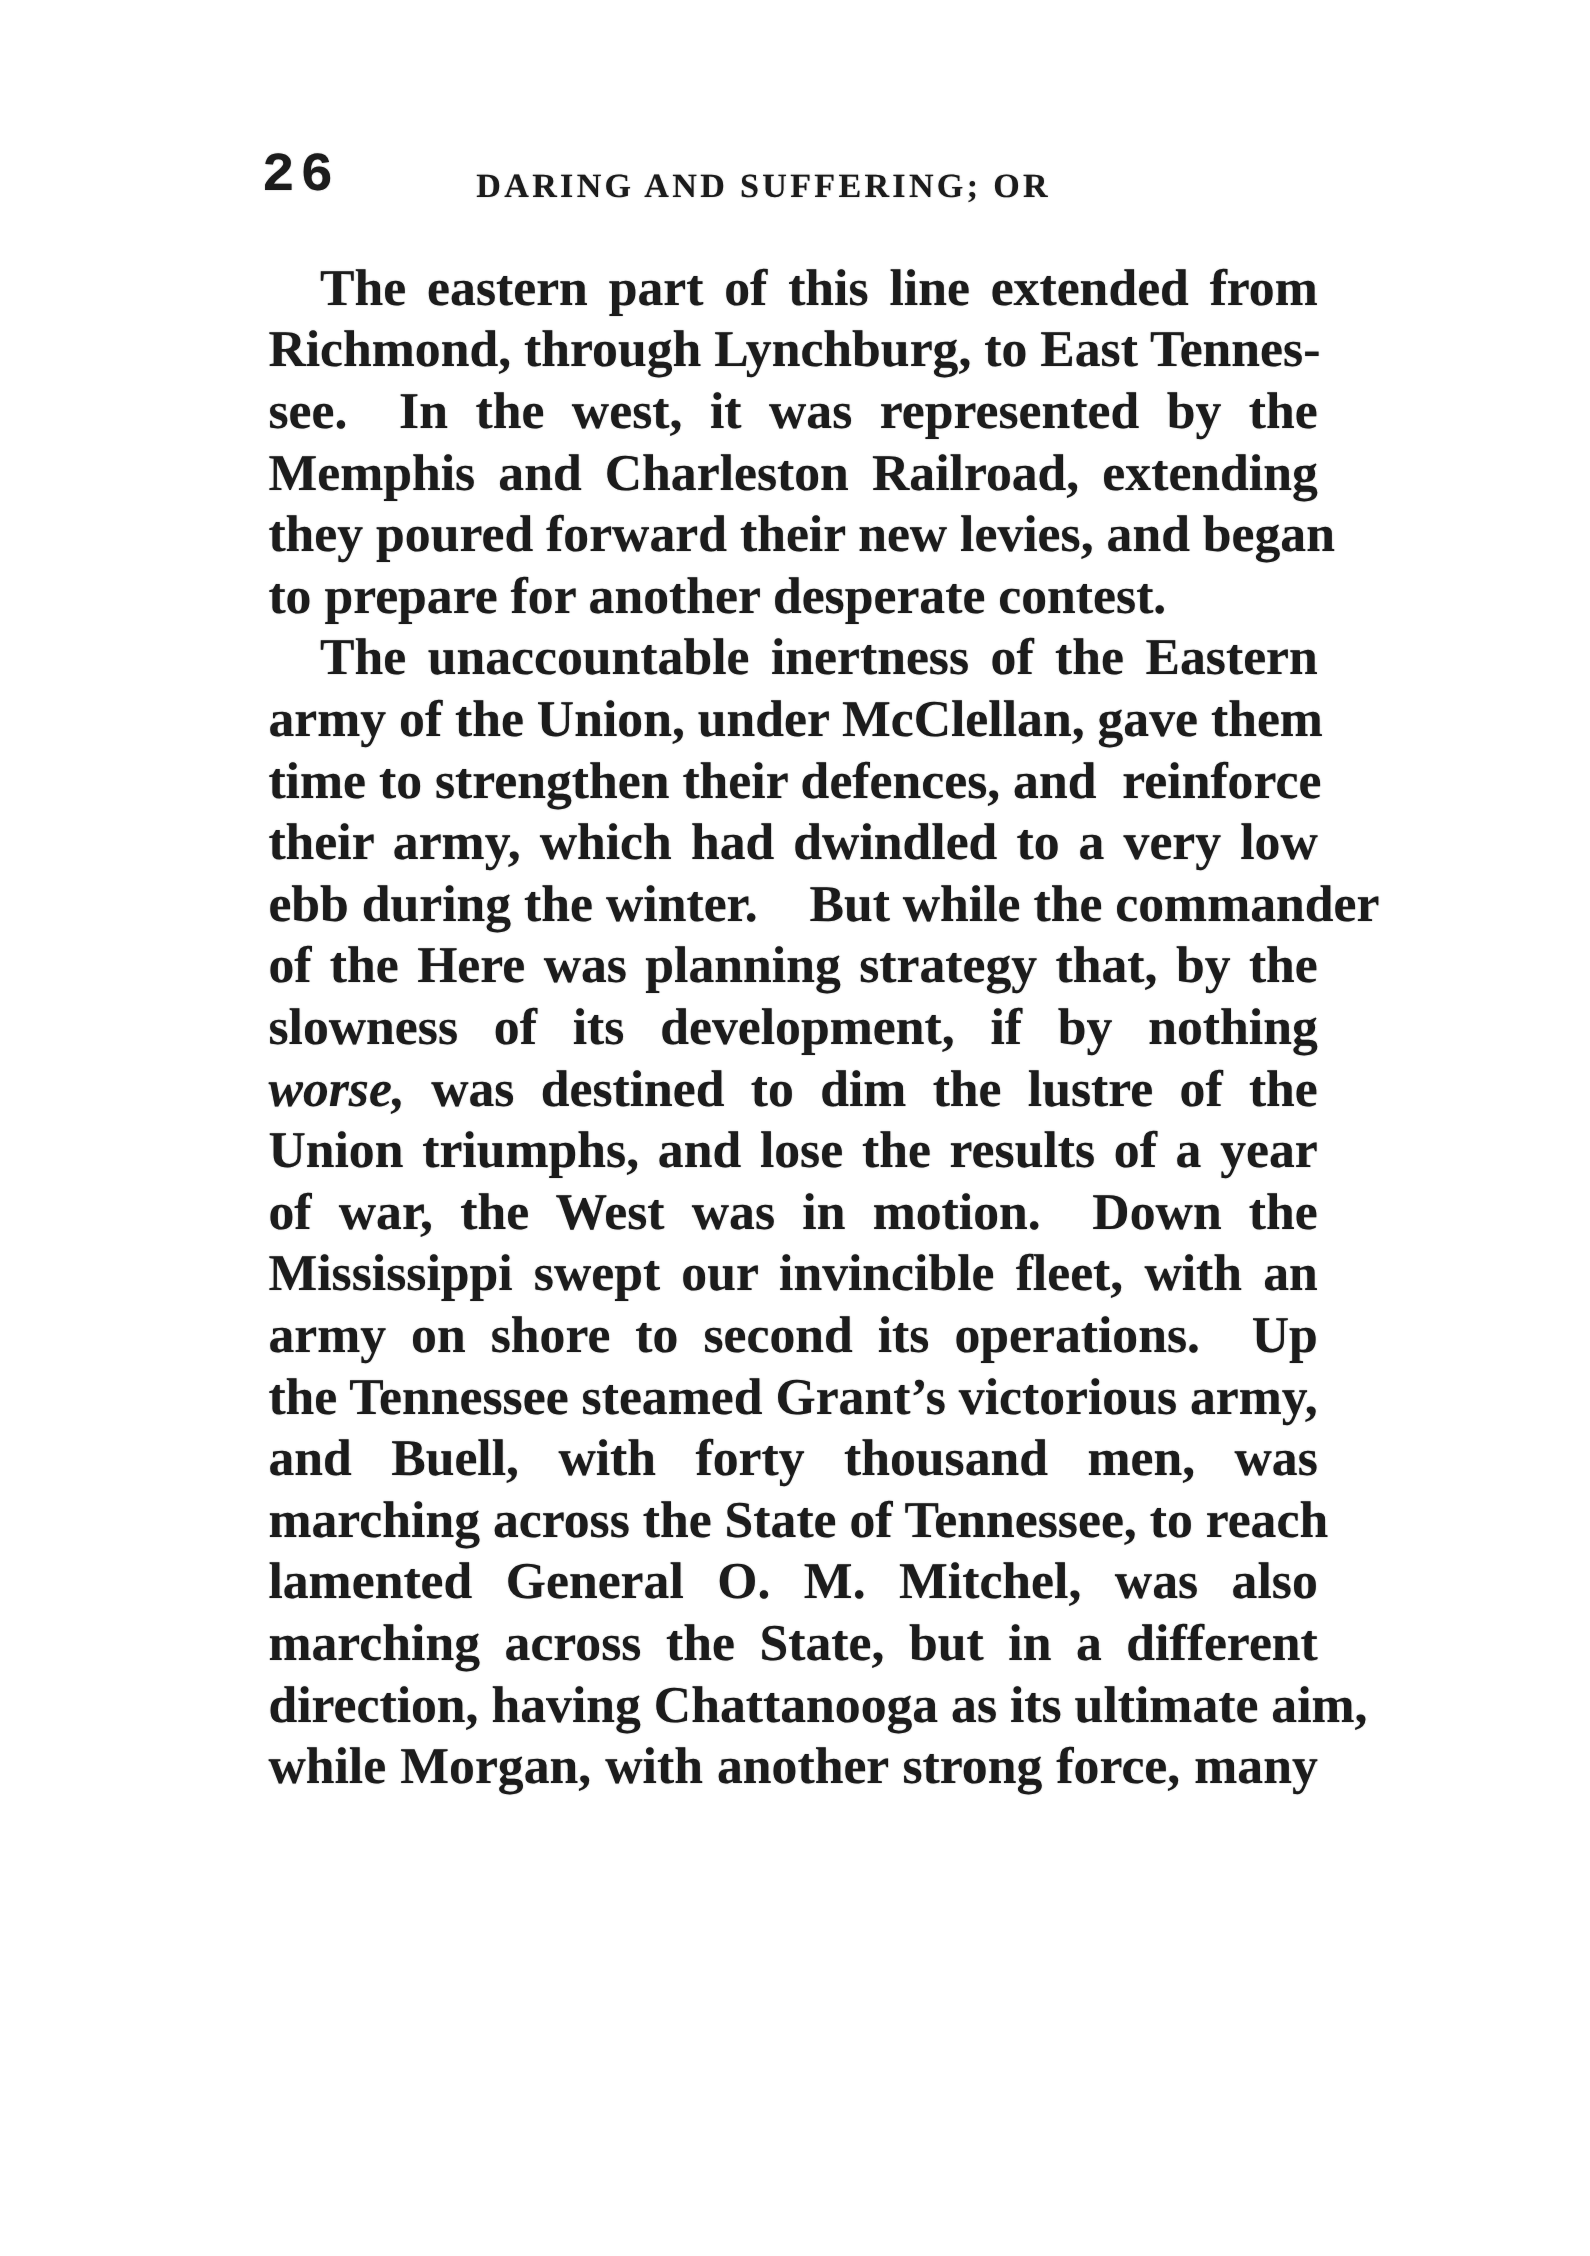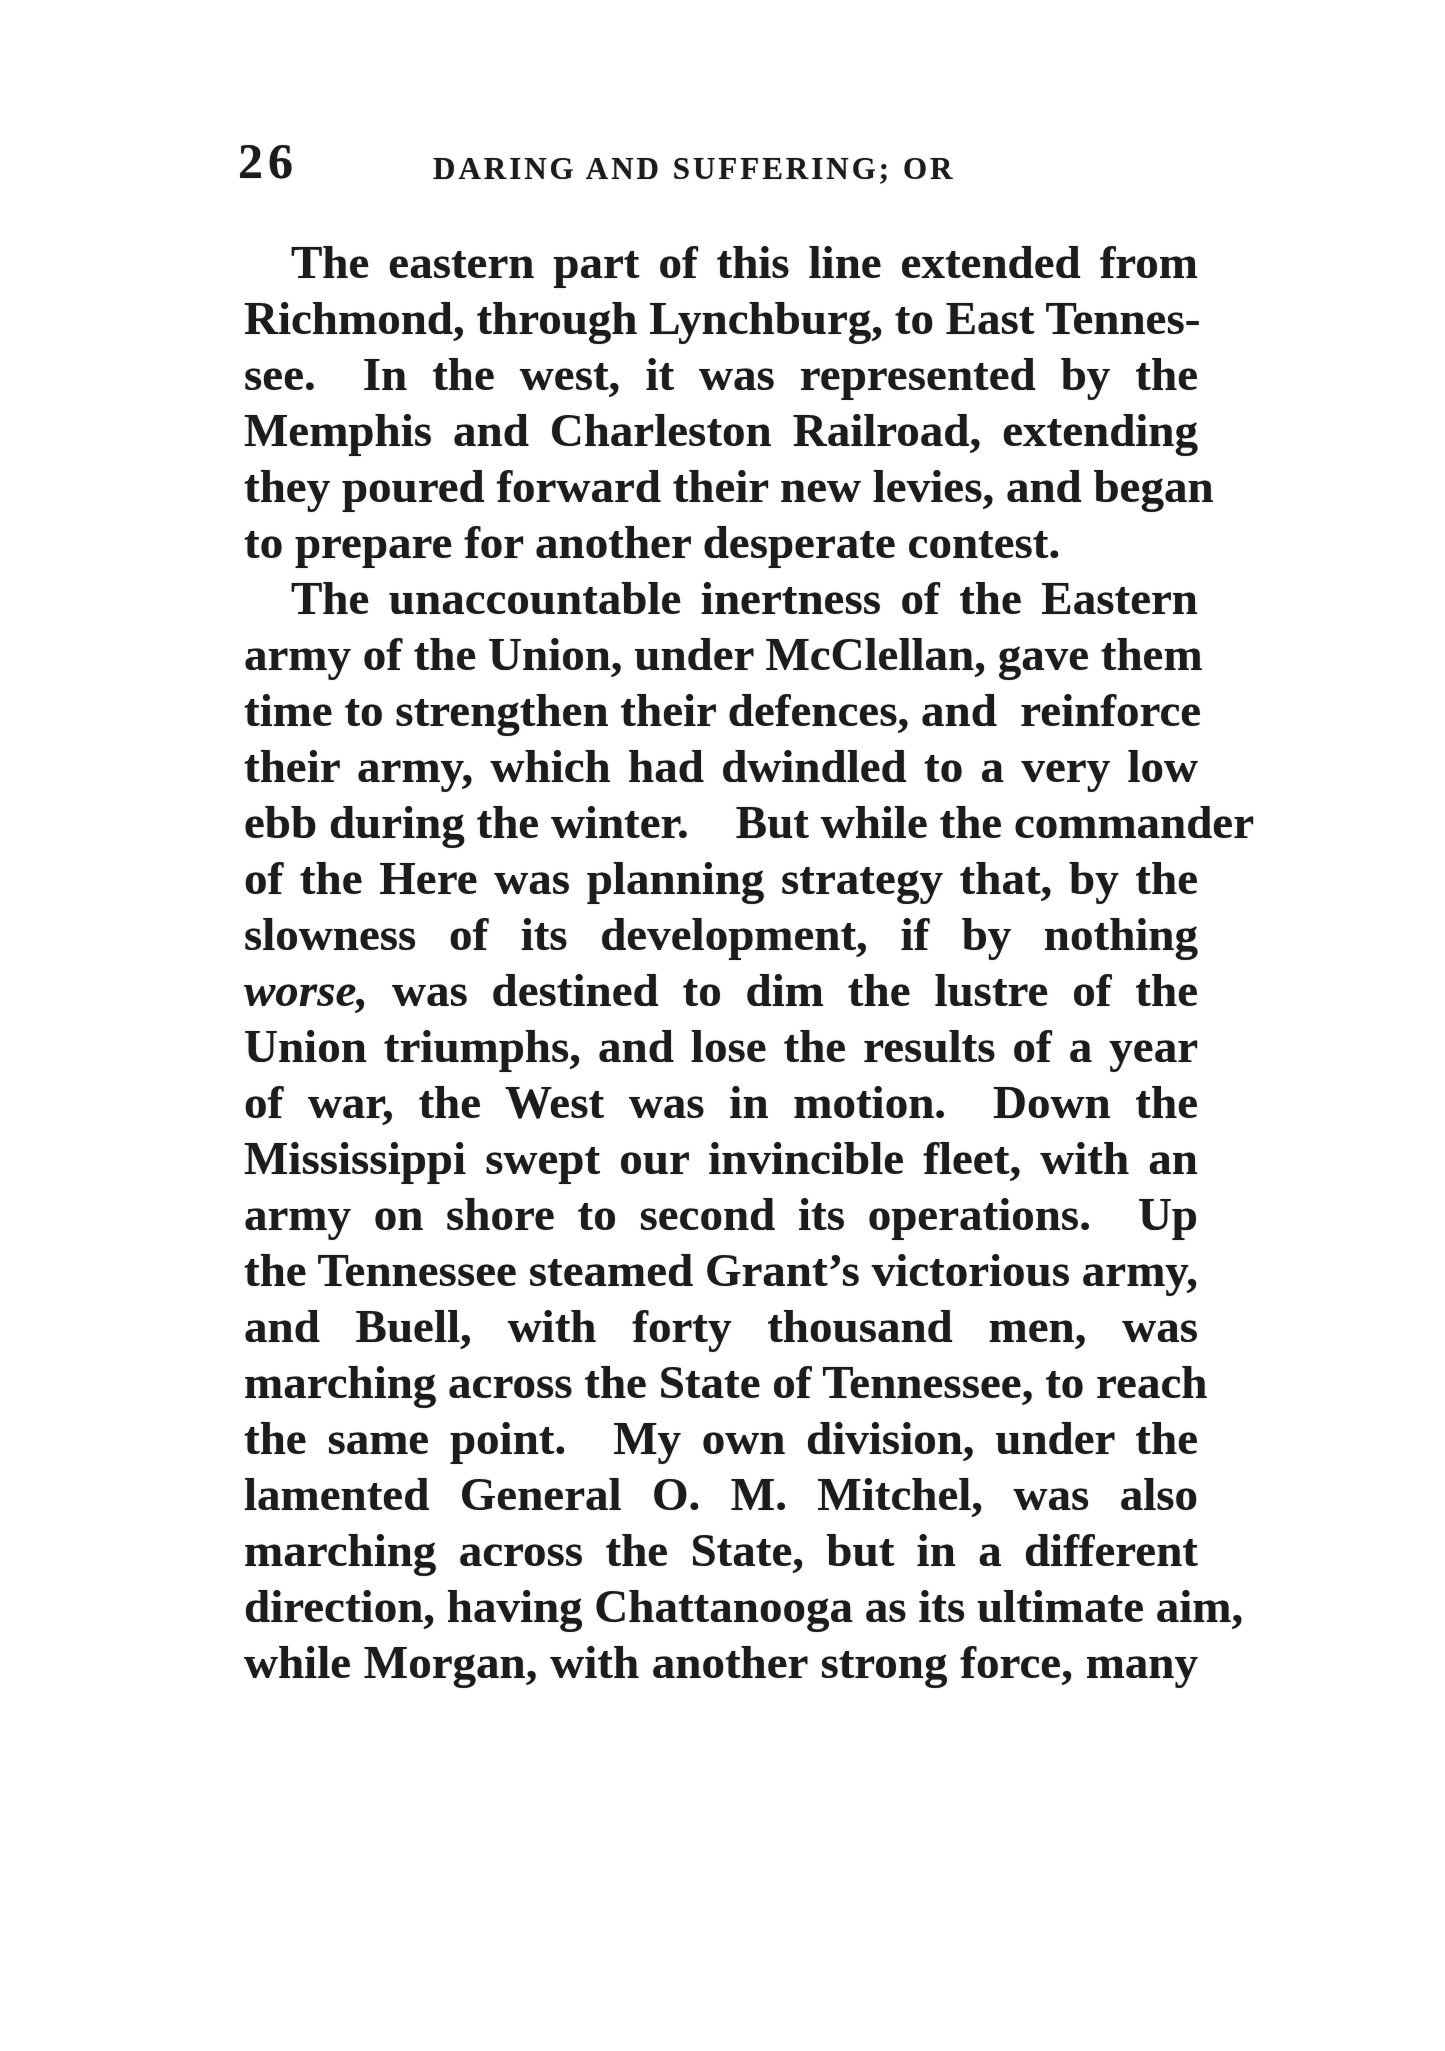--- a/index.html
+++ b/index.html
@@ -18,20 +18,21 @@
   .ink {
     color: #1c1c1c;
     text-shadow: 0 0 1.2px rgba(25,25,25,0.5);
   }
   .page-number {
     position: absolute;
     left: 238px; top: 136px;
     font-size: 50px; line-height: 50px;
     font-weight: 700;
     letter-spacing: 5px;
+    font-family: Liberation Mono, monospace;
   }
   .running-title {
     position: absolute;
     left: 433px; top: 152px;
     width: 584px;
     font-size: 31px; line-height: 33px;
     font-weight: 700;
     letter-spacing: 3px;
     white-space: nowrap;
     text-align: justify;
@@ -83,20 +84,19 @@
     <div class="line">
       <span class="it">worse,</span><span> was destined to dim the lustre of the</span>
     </div>
     <div class="line">Union triumphs, and lose the results of a year</div>
     <div class="line">of war, the West was in motion. Down the</div>
     <div class="line">Mississippi swept our invincible fleet, with an</div>
     <div class="line">army on shore to second its operations. Up</div>
     <div class="line">the Tennessee steamed Grant’s victorious army,</div>
     <div class="line">and Buell, with forty thousand men, was</div>
     <div class="line">marching across the State of Tennessee, to reach</div>
-    <div class="line">the same point. My own division, under the</div>
     <div class="line">lamented General O. M. Mitchel, was also</div>
     <div class="line">marching across the State, but in a different</div>
     <div class="line">direction, having Chattanooga as its ultimate aim,</div>
     <div class="line">while Morgan, with another strong force, many</div>
   </div>
 
 </div>
 
 </body></html>

